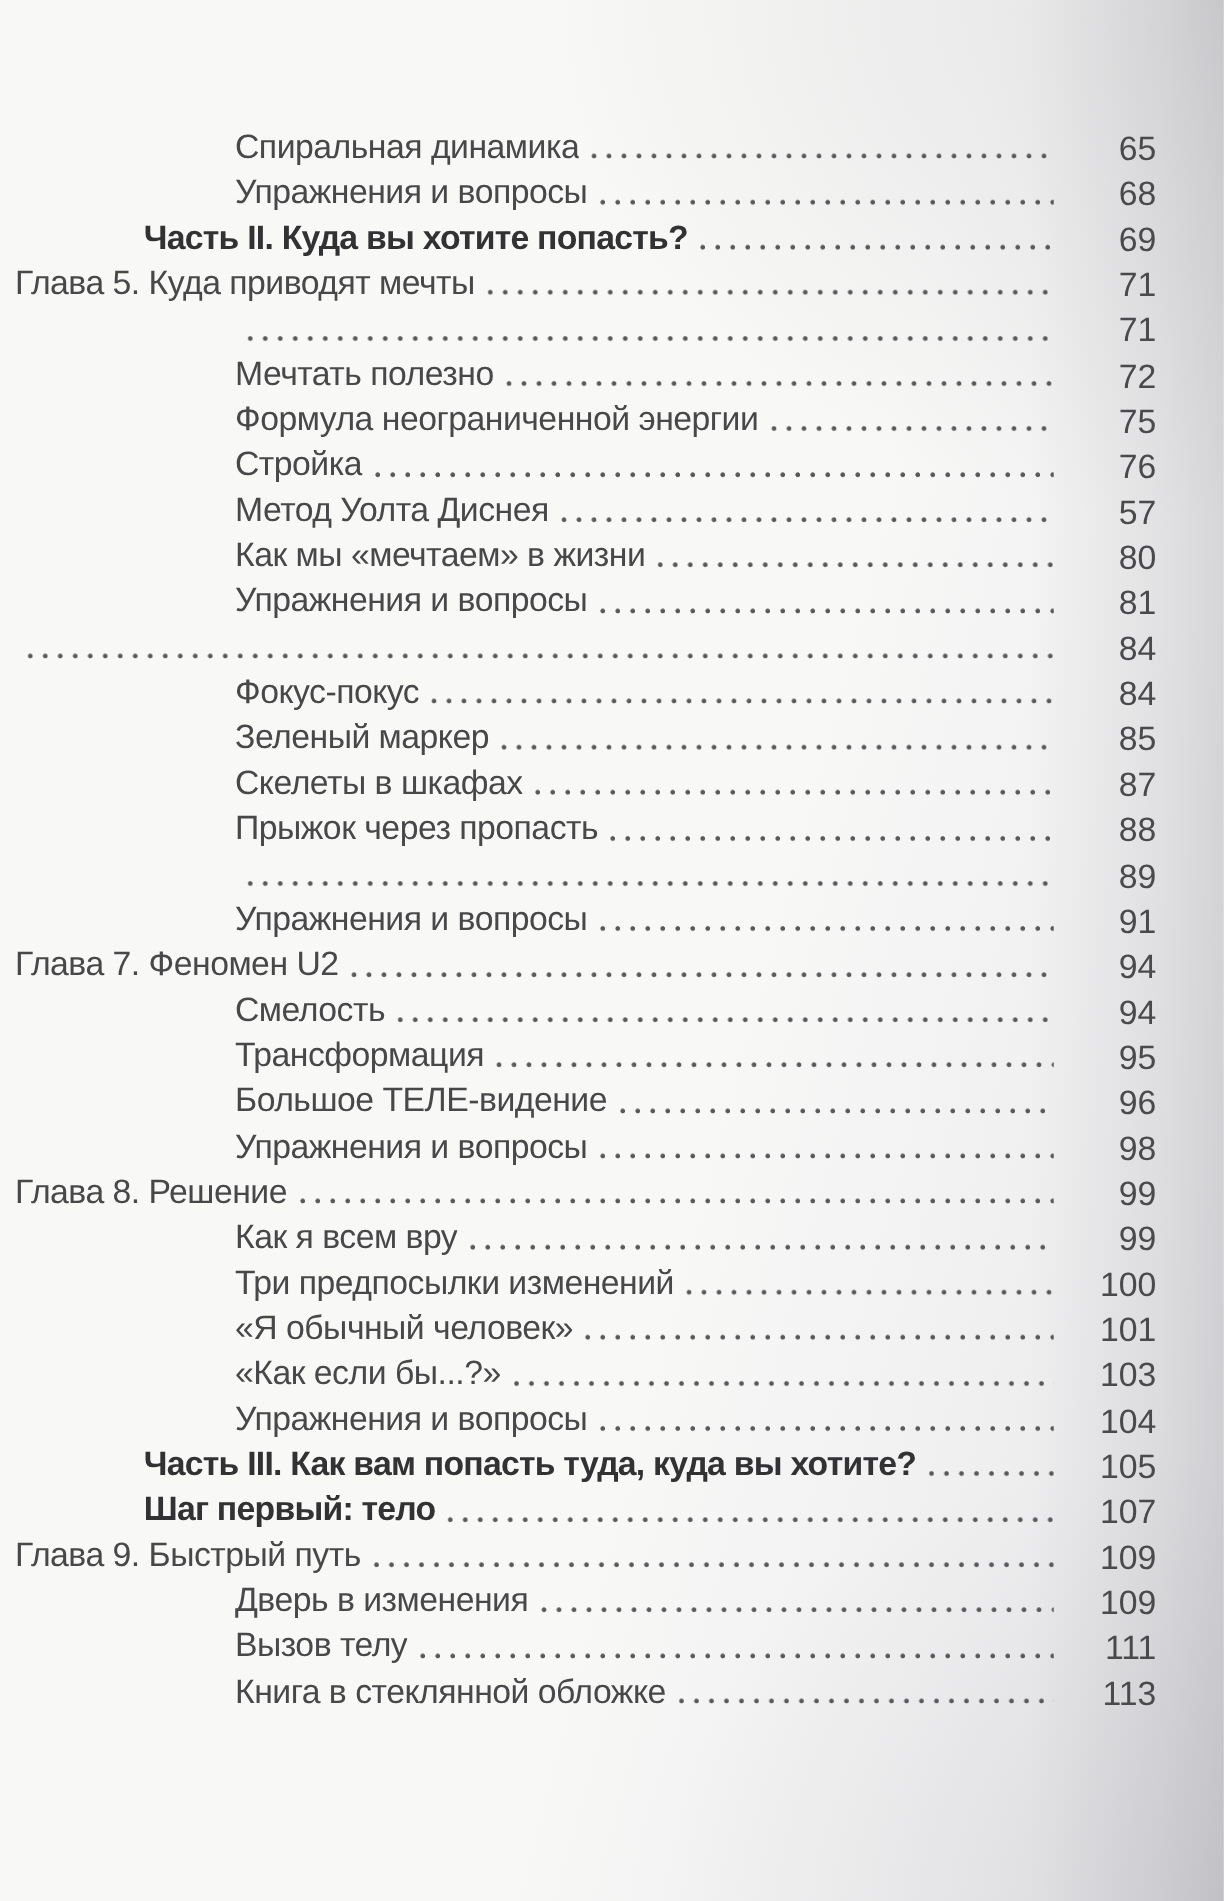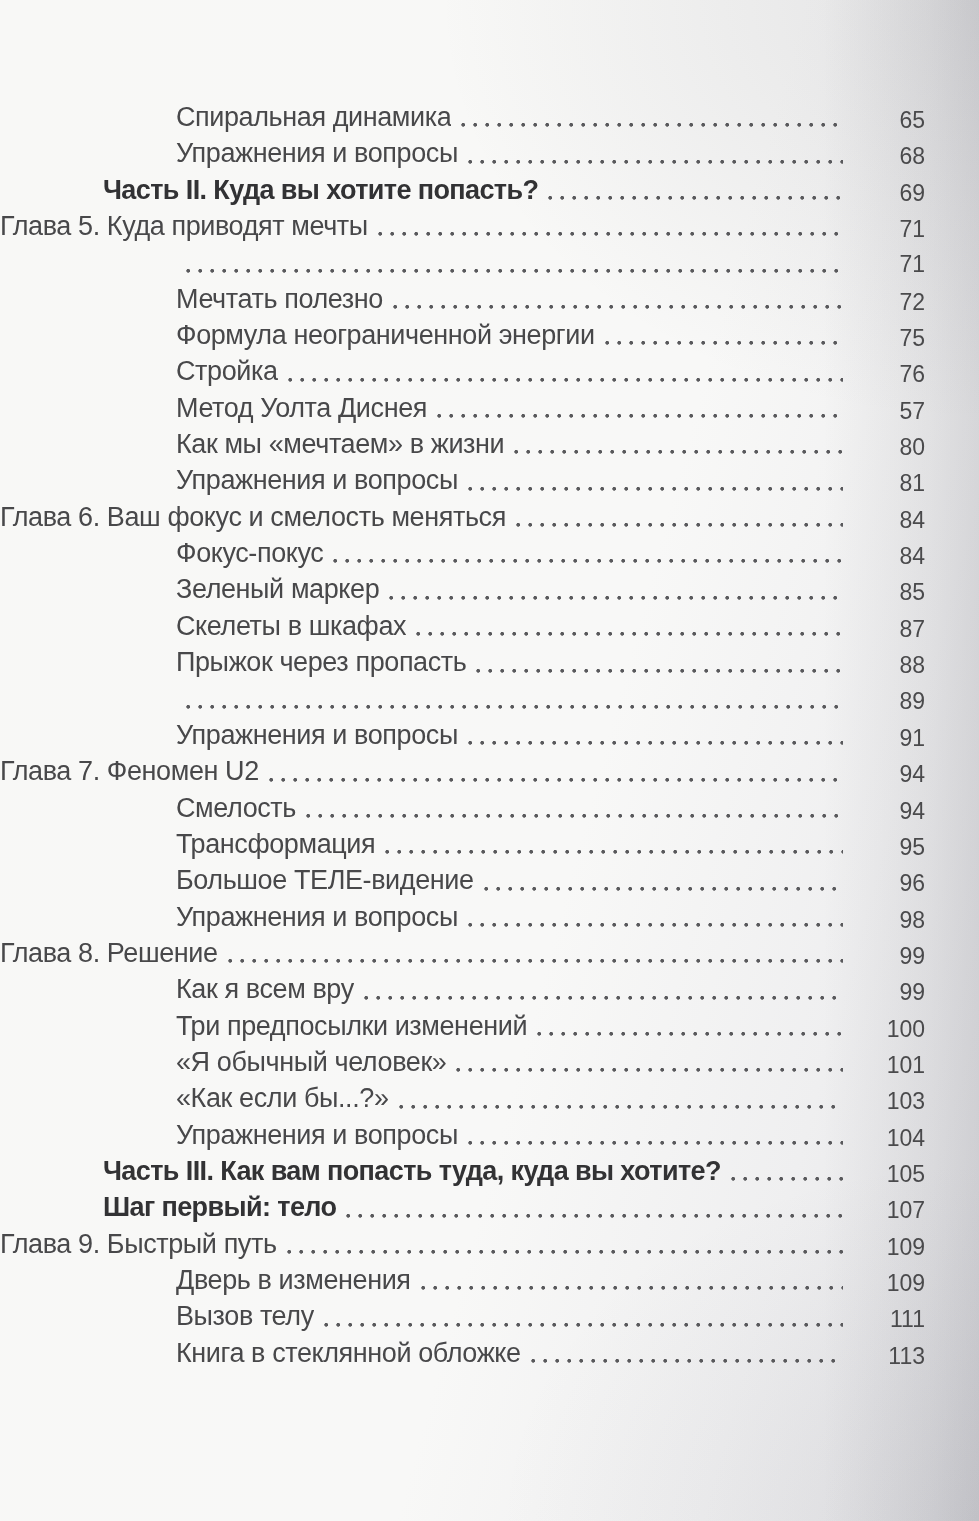--- a/index.html
+++ b/index.html
@@ -19,21 +19,21 @@
     position: absolute;
     inset: 0;
     background:
       linear-gradient(to right, rgba(90,90,100,0) 84%, rgba(90,90,100,0.10) 95%, rgba(80,80,92,0.16) 100%),
       radial-gradient(ellipse 900px 700px at 100% 0%, rgba(100,100,112,0.14), rgba(100,100,112,0) 60%),
       radial-gradient(ellipse 800px 600px at 100% 100%, rgba(100,100,112,0.10), rgba(100,100,112,0) 60%),
       linear-gradient(105deg, #f8f8f6 0%, #f8f8f7 58%, #efeff0 80%, #e3e3e6 100%);
   }
   .toc {
     position: absolute;
-    left: 0;
+    left: 12px;
     right: 0;
     top: 99px;
   }
   .row {
     display: flex;
     align-items: baseline;
     height: 36.35px;
     line-height: 36.35px;
     padding-right: 54px;
     white-space: nowrap;
@@ -61,21 +61,21 @@
     min-width: 14px;
     background-image: radial-gradient(circle at 2.2px 2.8px, #59595c 1.55px, rgba(89,89,92,0) 2.2px);
     background-size: 12px 6px;
     background-repeat: repeat-x;
     background-position: left bottom;
   }
   .pagenum {
     flex: 0 0 auto;
     width: 74px;
     text-align: right;
-    font-size: 23px;
+    font-size: 27px;
     color: #4a4a4c;
     letter-spacing: 0;
     transform: translateY(2px);
   }
 </style>
 </head>
 <body>
 
 <div class="paper"></div>
 
@@ -128,21 +128,20 @@
     <span class="label">Как мы «мечтаем» в жизни</span>
     <span class="dots"></span>
     <span class="pagenum">80</span>
   </div>
     <div class="row level-section">
     <span class="label">Упражнения и вопросы</span>
     <span class="dots"></span>
     <span class="pagenum">81</span>
   </div>
     <div class="row level-chapter">
-    <span class="label">Глава 6. Ваш фокус и смелость меняться</span>
     <span class="dots"></span>
     <span class="pagenum">84</span>
   </div>
     <div class="row level-section">
     <span class="label">Фокус-покус</span>
     <span class="dots"></span>
     <span class="pagenum">84</span>
   </div>
     <div class="row level-section">
     <span class="label">Зеленый маркер</span>

